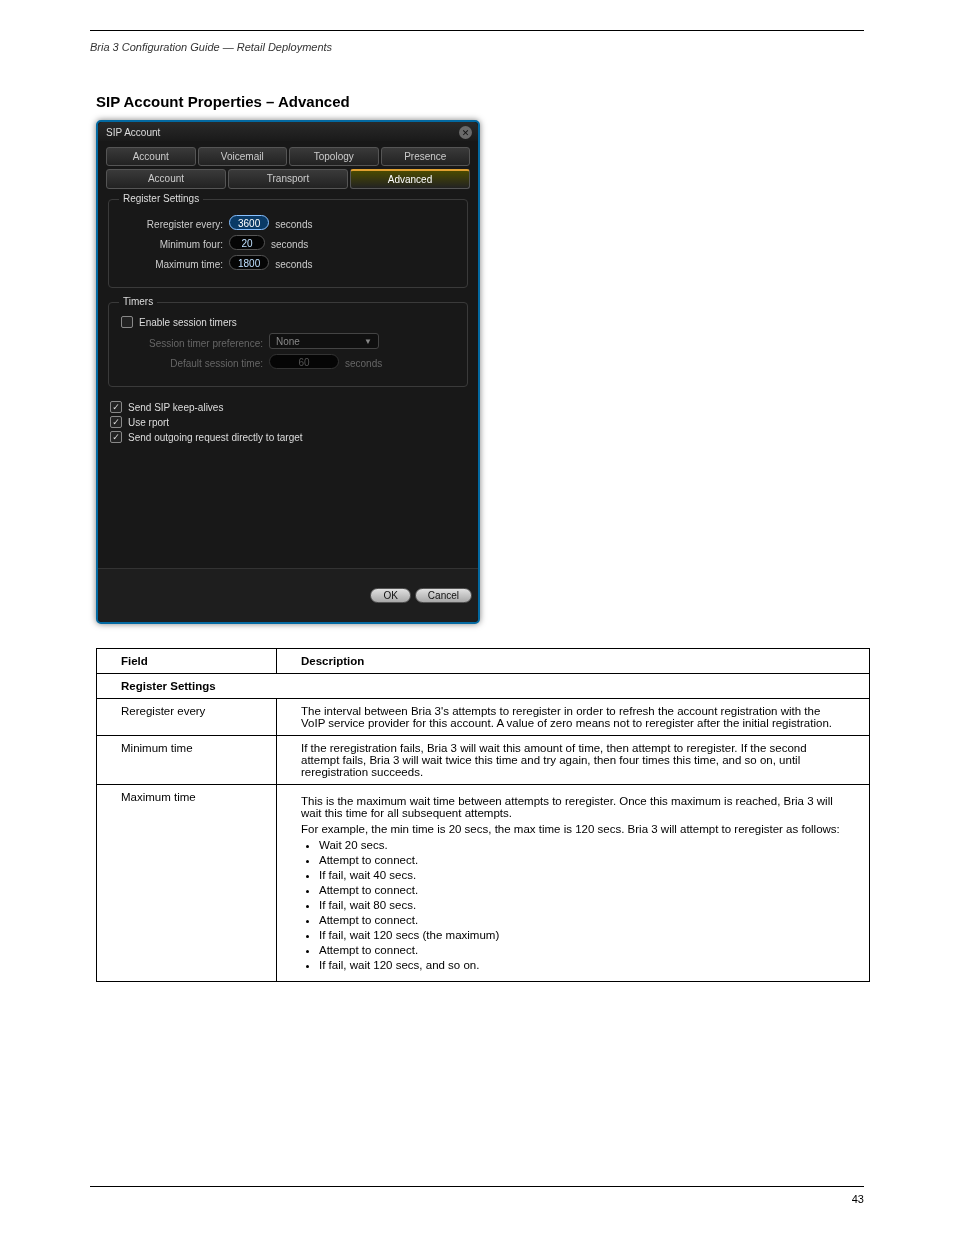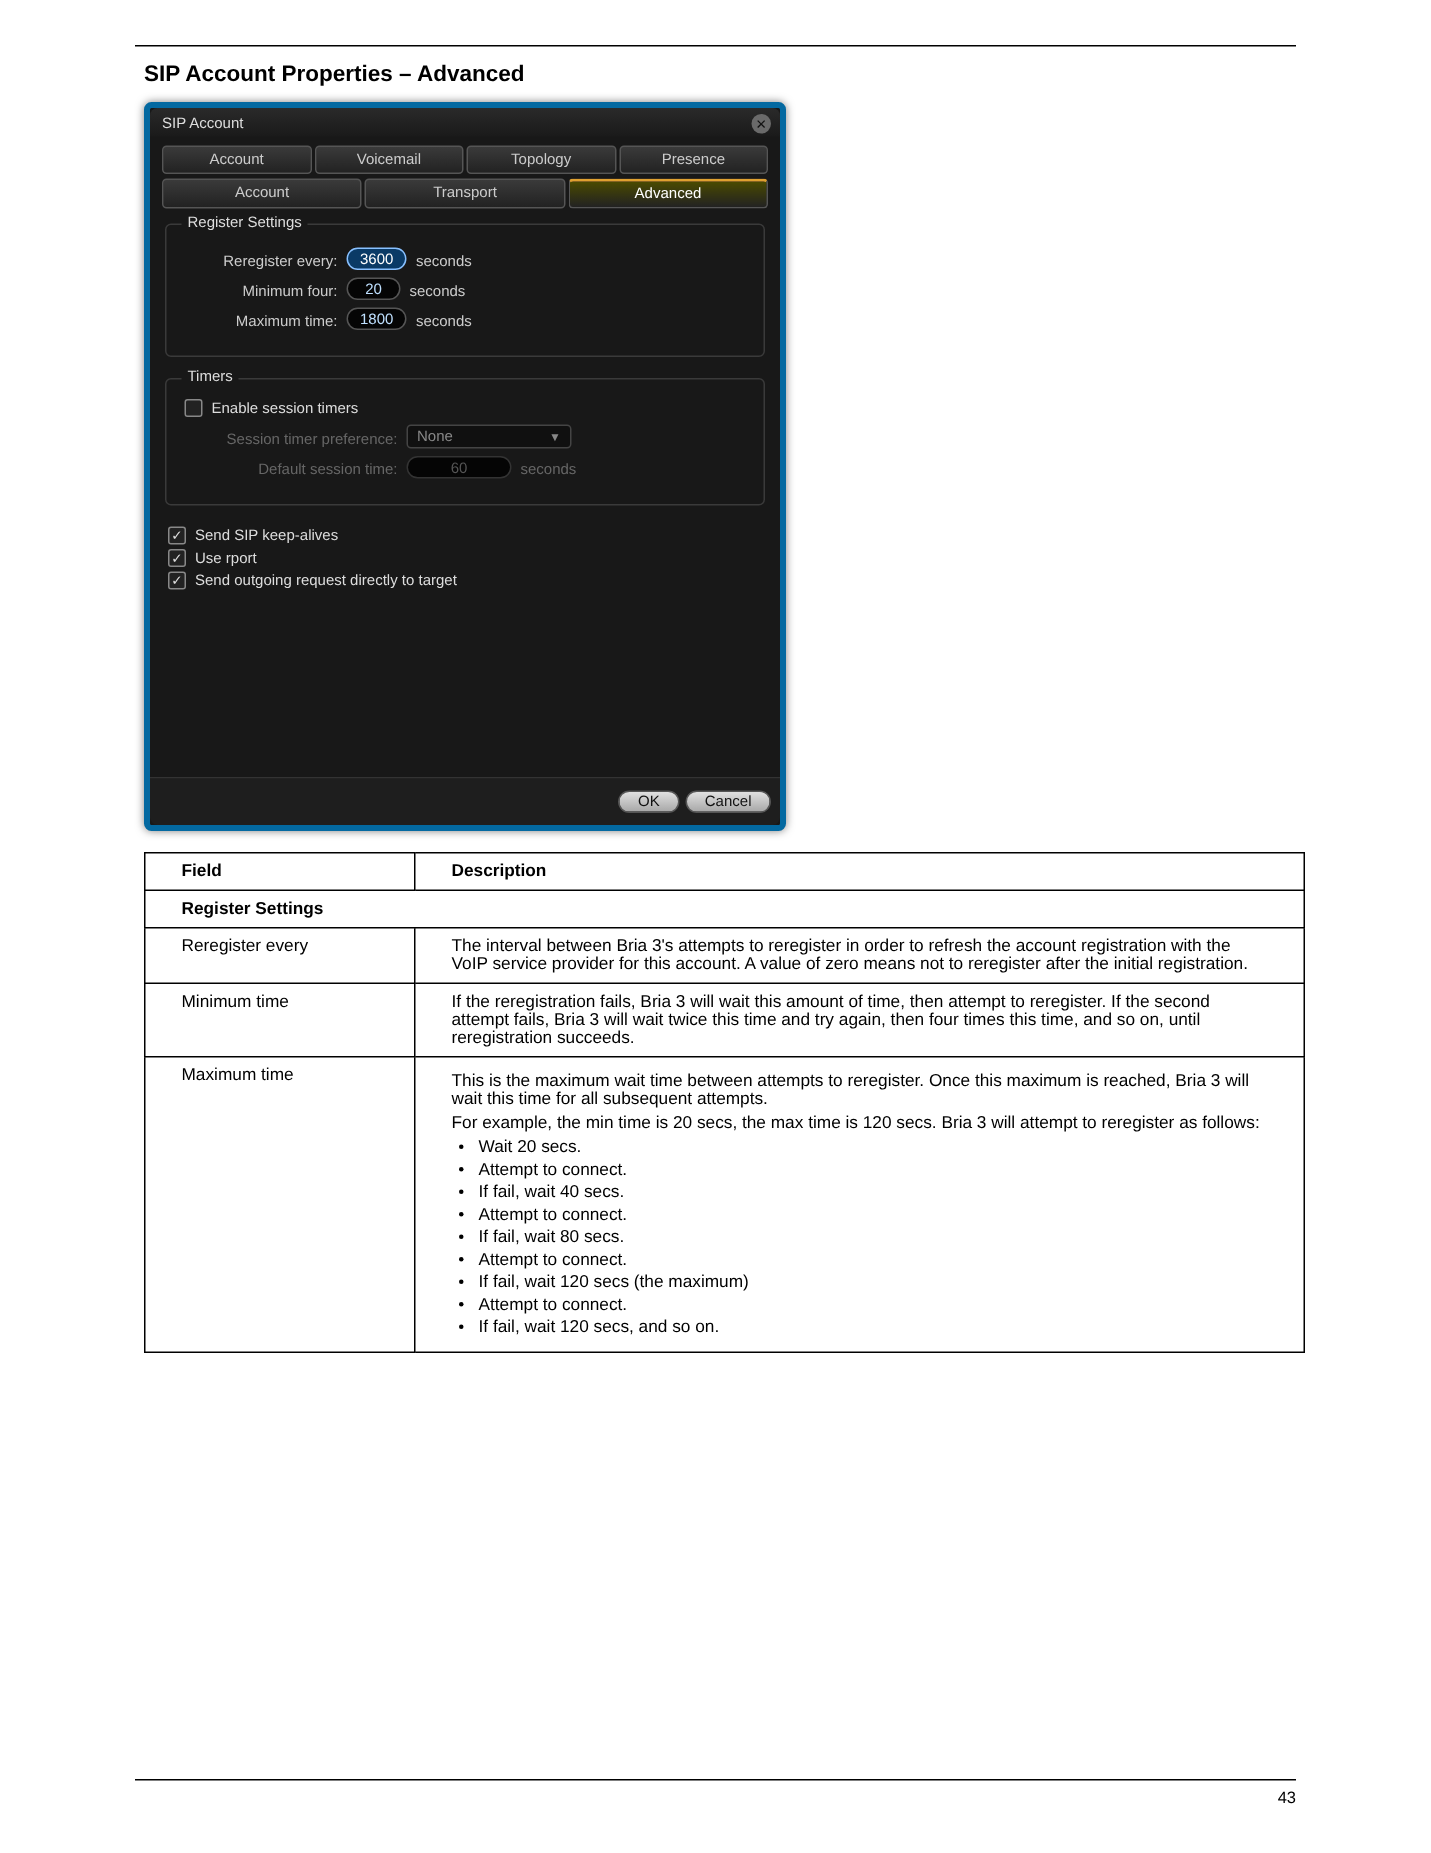--- a/index.html
+++ b/index.html
@@ -29,28 +29,28 @@
   }
   .section-title {
     font-size: 15px;
     font-weight: bold;
     margin-bottom: 10px;
     margin-left: 6px;
   }
 
   
   .dialog {
-    width: 428px;
+    width: 384px;
     background: #181818;
-    border: 4px solid #0369a1;
+    border: 2px solid #0369a1;
     border-radius: 5px;
     color: #d8d8d8;
     font-size: 10px;
     margin-left: 6px;
-    margin-bottom: 14px;
+    margin-bottom: 24px;
     box-shadow: 0 0 6px rgba(0,0,0,0.5);
   }
   .dialog-titlebar {
     display: flex;
     justify-content: space-between;
     align-items: center;
     padding: 4px 6px 2px 8px;
     background: linear-gradient(#2a2a2a,#1a1a1a);
     border-top-left-radius: 5px;
     border-top-right-radius: 5px;
@@ -154,21 +154,21 @@
     font-size:9px; color:#ddd;
     cursor:pointer;
   }
   .chk.unchecked { color:transparent; }
   .chk-label { color:#ddd; font-size:10px; }
 
   .dialog-footer {
     display:flex;
     justify-content:flex-end;
     gap:4px;
-    padding:8px 6px;
+    padding:19px 6px;
     background:#1e1e1e;
     border-bottom-left-radius:5px;
     border-bottom-right-radius:5px;
     border-top:1px solid #333;
   }
   .dbtn {
     background: linear-gradient(#e0e0e0,#a8a8a8);
     color:#111;
     border:1px solid #555;
     border-radius:10px;
@@ -210,20 +210,24 @@
   .footer-rule { border-top:1px solid #000; margin-bottom:6px; }
   .footer-line { display:flex; justify-content:space-between; font-size:11px; }
 
   .body-spacer { height: 120px; }
 </style>
 </head>
 <body>
 
 <div class="page">
   <div class="top-rule"></div>
+  <div class="header-line">
+    <span>Bria 3 Configuration Guide — Retail Deployments</span>
+    <span></span>
+  </div>
 
   <div class="section-title">SIP Account Properties – Advanced</div>
 
   <div class="dialog">
     <div class="dialog-titlebar">
       <span class="dialog-title">SIP Account</span>
       <span class="dialog-close">✕</span>
     </div>
     <div class="tabstrips">
       <div class="tabstrip">

